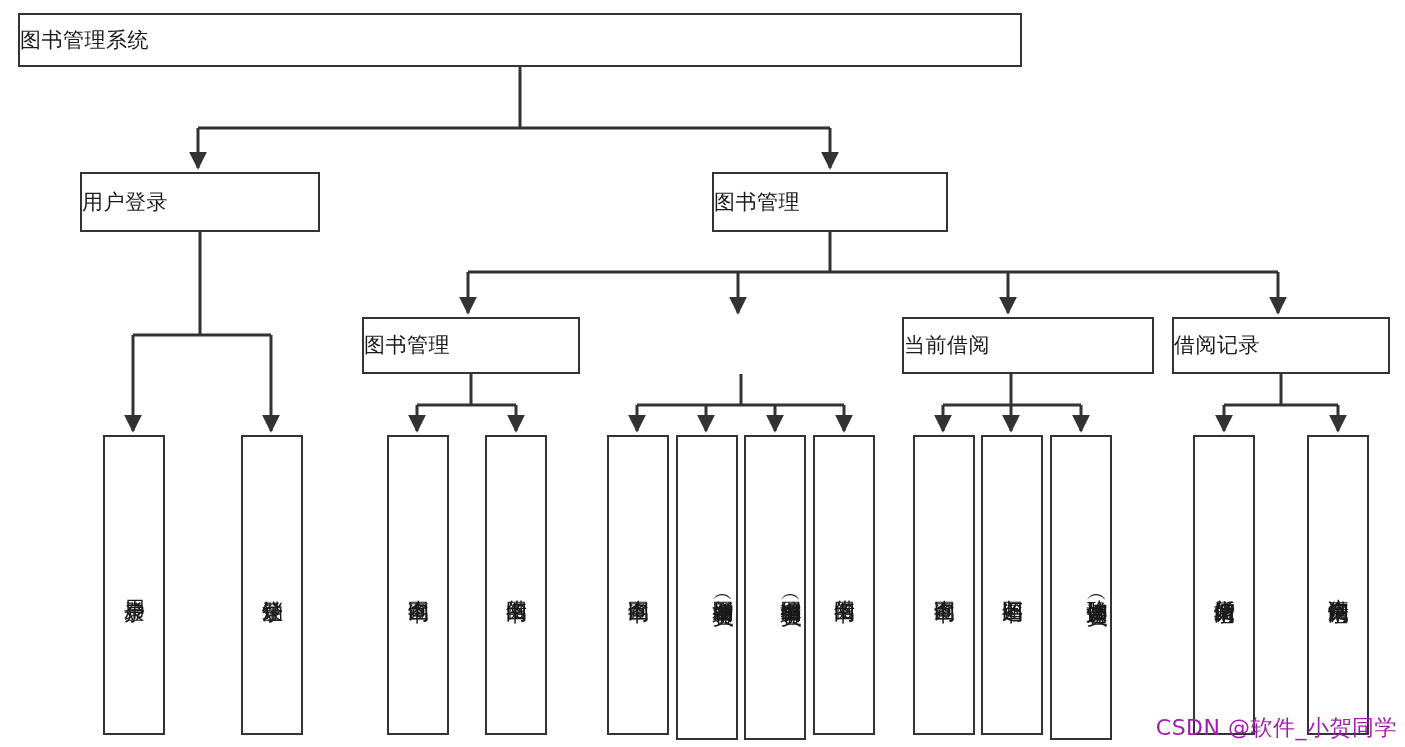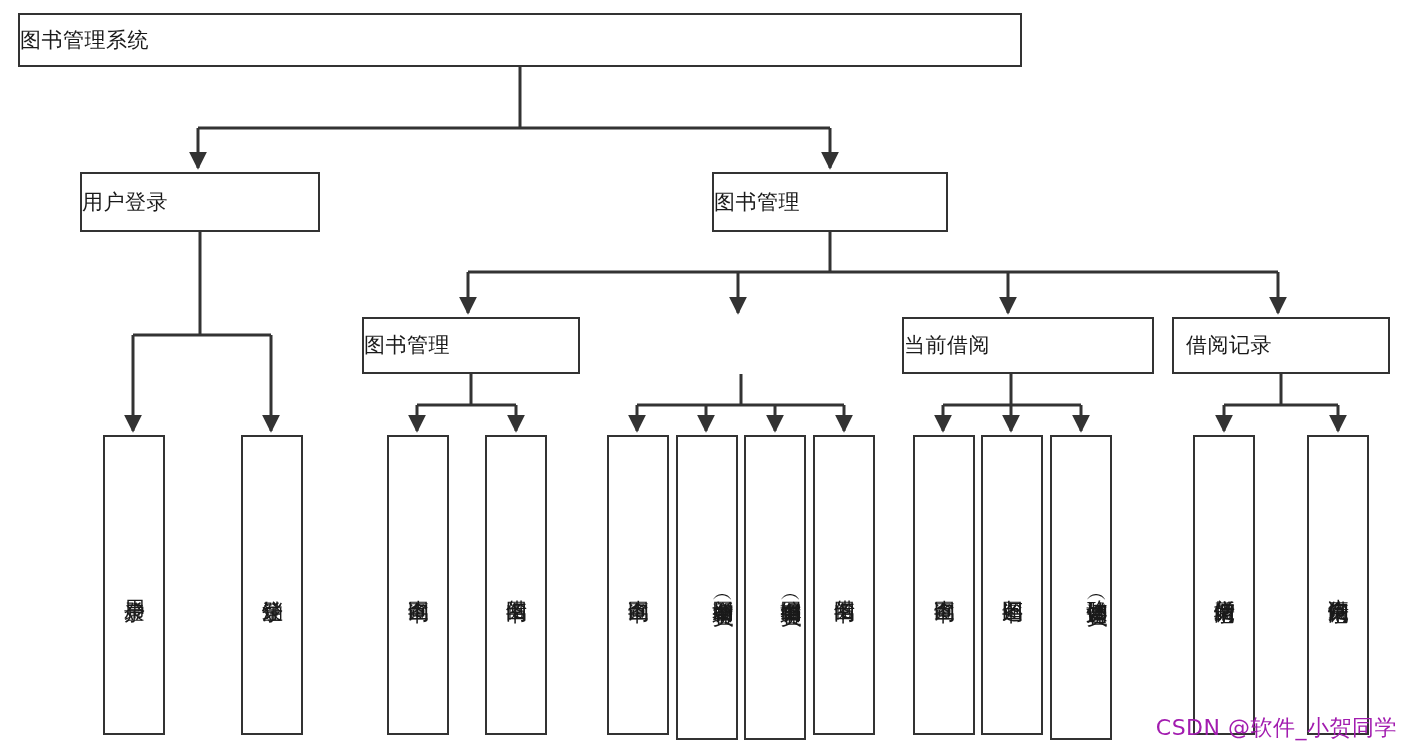--- a/index.html
+++ b/index.html
@@ -138,21 +138,21 @@
   <div class="node horiz" style="left:712px; top:172px; width:236px; height:60px;">
     <span class="label">图书管理</span>
   </div>
 
   <div class="node horiz" style="left:362px; top:317px; width:218px; height:57px;">
     <span class="label">图书管理</span>
   </div>
   <div class="node horiz" style="left:902px; top:317px; width:252px; height:57px;">
     <span class="label">当前借阅</span>
   </div>
-  <div class="node horiz" style="left:1172px; top:317px; width:218px; height:57px;padding-left:12px;">
+  <div class="node horiz" style="left:1172px; top:317px; width:218px; height:57px;">
     <span class="label">借阅记录</span>
   </div>
 
   <div class="node vert bottomish" style="left:103px; top:435px; width:62px; height:300px;">
     <span class="label">用户登录</span>
   </div>
   <div class="node vert bottomish" style="left:241px; top:435px; width:62px; height:300px;">
     <span class="label">注销登录</span>
   </div>
 

